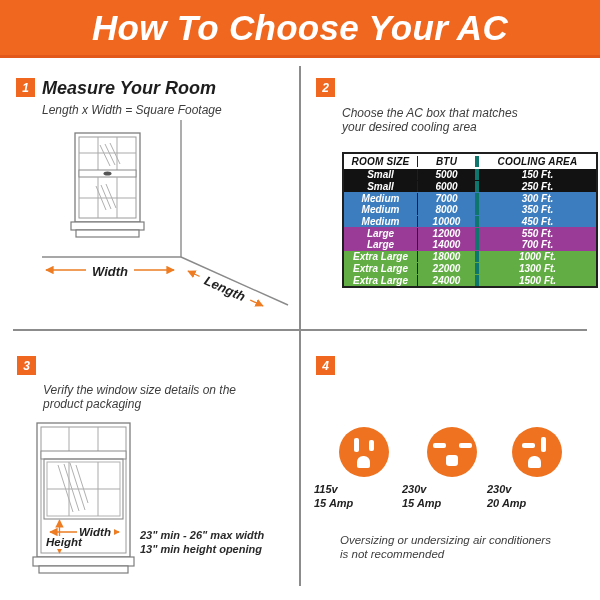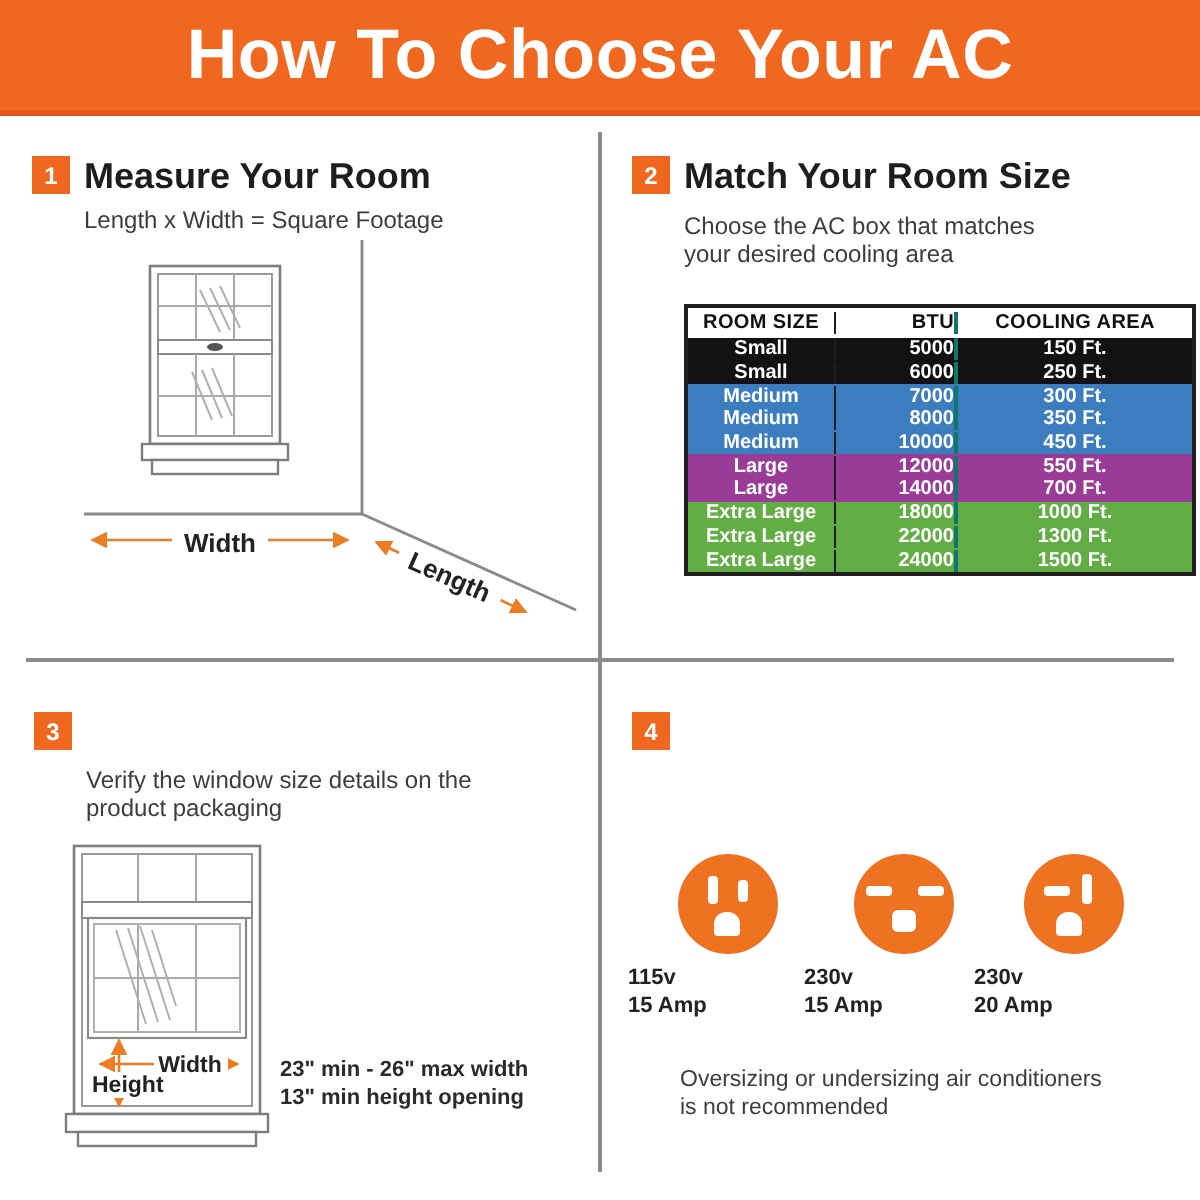--- a/index.html
+++ b/index.html
@@ -1,18 +1,18 @@
 <!DOCTYPE html>
 <html><head>
 <meta charset="utf-8">
 <style>
   html,body{margin:0;padding:0;}
   body{width:600px;height:600px;position:relative;background:#ffffff;
        font-family:"Liberation Sans",sans-serif;overflow:hidden;}
-  .page{position:absolute;inset:0;}
+  .page{position:absolute;inset:0;font-style:italic;}
 
   
   .banner{position:absolute;left:0;top:0;width:600px;height:55px;
           background:#F0681F;border-bottom:3px solid #E2581A;
           display:flex;align-items:center;justify-content:center;}
   .banner h1{margin:0;font-size:35px;font-weight:700;color:#ffffff;letter-spacing:.3px;}
 
   
   .vdiv{position:absolute;left:299px;top:66px;width:2px;height:520px;background:#8c8c8c;}
   .hdiv{position:absolute;left:13px;top:329px;width:574px;height:2px;background:#8c8c8c;}
@@ -37,21 +37,21 @@
   svg text{font-family:"Liberation Sans",sans-serif;}
 
   
   .ac-table{position:absolute;left:42px;top:94px;width:252px;border:2px solid #1f1f1f;background:#ef4444;}
   .t-row{display:flex;height:11.7px;align-items:center;}
   .t-row.t-head{height:15px;background:#ffffff;color:#111;}
   .t-cell{box-sizing:border-box;text-align:center;font-size:10px;font-weight:700;
           overflow:hidden;white-space:nowrap;}
   .t-head .t-cell{font-size:10px;letter-spacing:.2px;}
   .c1{width:74px;border-right:1px solid #1f1f1f;}
-  .c2{width:61px;border-right:2px solid #0f766e;text-align:right;}
+  .c2{width:61px;border-right:4px solid #0f766e;}
   .c3{flex:1;}
   .t-row:not(.t-head) .t-cell{color:#ffffff;}
   .t-row:not(.t-head){border-top:0;}
 
   
   .spec{position:absolute;left:140px;top:198px;font-size:11px;line-height:14px;
         font-weight:700;color:#2a2a2a;white-space:nowrap;}
 
   
   .outlet{position:absolute;width:50px;height:50px;border-radius:50%;background:#EE7220;}
@@ -135,21 +135,20 @@
         <g transform="translate(225,170) rotate(24)">
           <rect x="-28" y="-9" width="56" height="17" fill="#ffffff"></rect>
           <text x="0" y="5" text-anchor="middle" font-size="13" font-weight="bold" fill="#222">Length</text>
         </g>
       </g>
     </svg>
   </section>
 
   <section class="quad" id="q2">
     <div class="badge" style="background: rgb(240, 104, 31);">2</div>
-    <div class="q-title">Match Your Room Size</div>
     <div class="q-sub">
       <div>Choose the AC box that matches</div>
       <div>your desired cooling area</div>
     </div>
 
     <div class="ac-table">
       <div class="t-row t-head">
         <span class="t-cell c1">ROOM SIZE</span>
         <span class="t-cell c2">BTU</span>
         <span class="t-cell c3">COOLING AREA</span>

